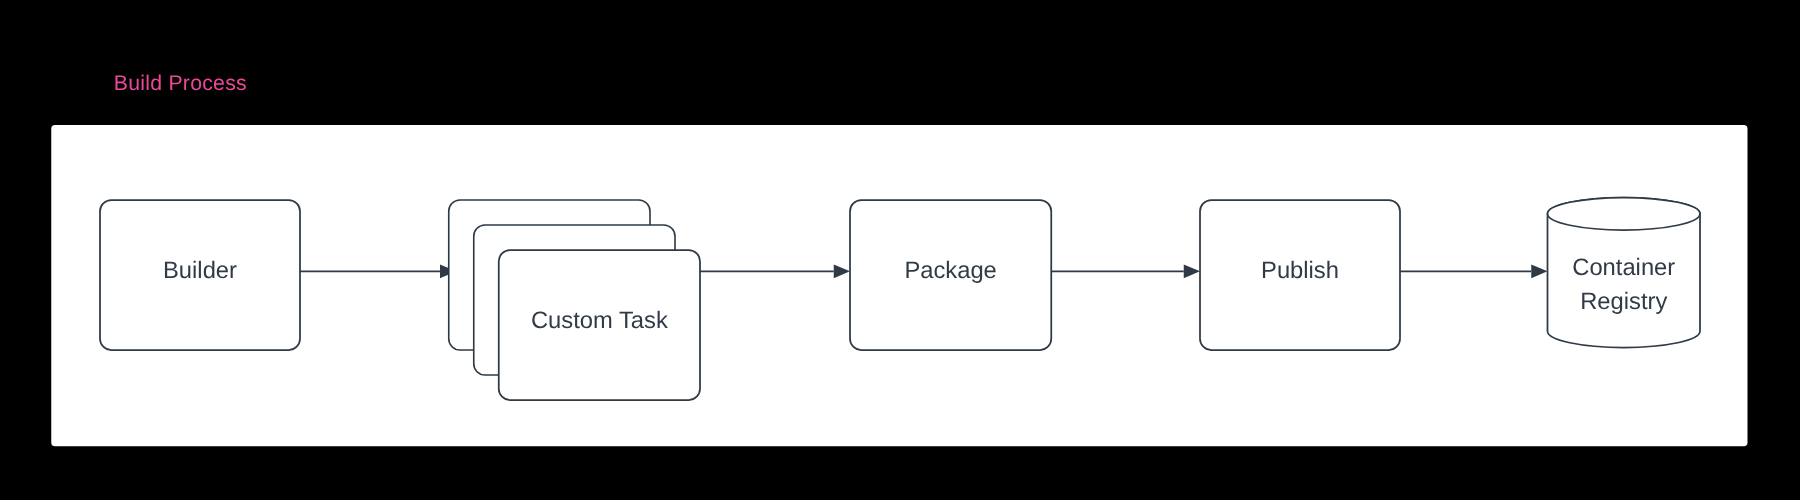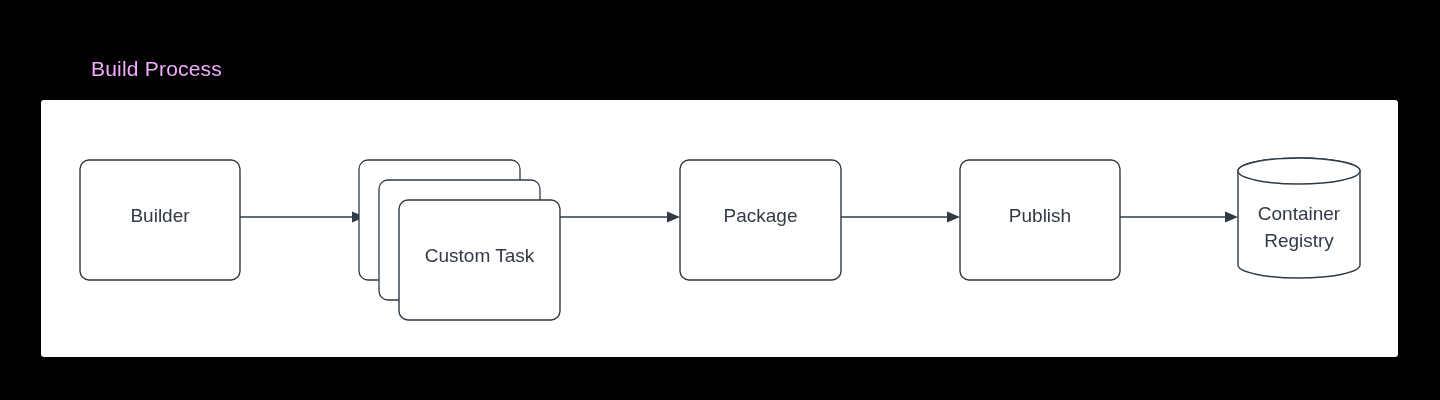--- a/index.html
+++ b/index.html
@@ -16,23 +16,23 @@
   #stage {
     position: relative;
     width: 1440px;
     height: 400px;
     background: #000000;
   }
   #diagram-title {
     position: absolute;
     left: 91px;
     top: 57px;
-    font-size: 21px;
+    font-size: 17px;
     font-family: "Liberation Sans", sans-serif;
-    color: #f0abfc;
+    color: #ec4899;
     letter-spacing: 0.2px;
     white-space: nowrap;
     user-select: none;
   }
   #build-process-panel {
     position: absolute;
     left: 41px;
     top: 100px;
     width: 1357px;
     height: 257px;

